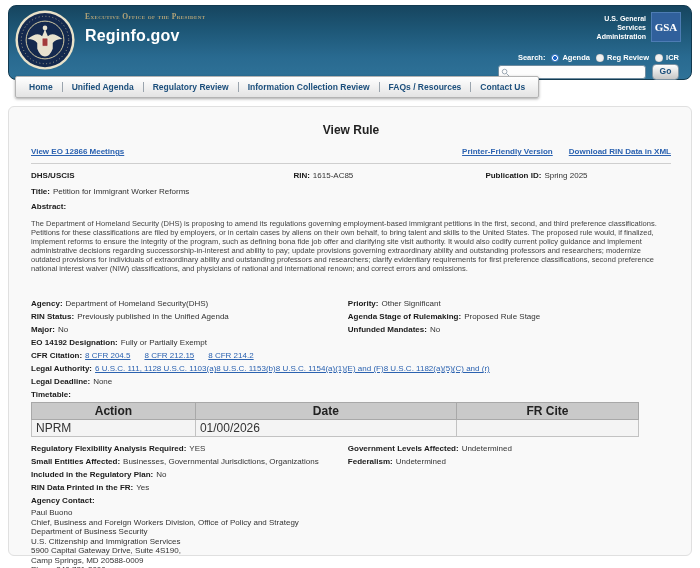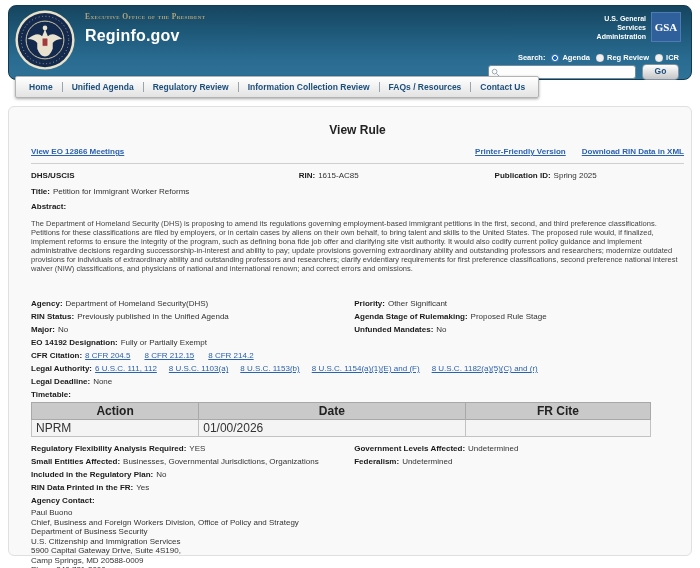--- a/index.html
+++ b/index.html
@@ -35,57 +35,57 @@
                    color:#fff; font-size:7.5px; font-weight:bold; }
   .radio-opt { display:flex; align-items:center; gap:3px; cursor:pointer; }
   .radio { width:8px; height:8px; border-radius:50%; background:#f2f2f2; box-shadow:inset 0 0 1px #555; }
   .radio.selected { background:radial-gradient(circle,#1c64c8 0 1.8px,#fff 2.2px 2.8px,#3d87d8 3px); }
 
   .search-bar { position:absolute; right:12px; top:58px; display:flex; align-items:center; gap:6px; }
   .search-input-wrap { position:relative; }
   .search-input { width:148px; height:14px; border:1px solid #6f8ca0; border-radius:3px;
                   background:#fdfdfd; padding:0 3px 0 15px; font-size:8px; }
   .mag { position:absolute; left:3px; top:2.5px; width:9px; height:9px; }
-  .go { width:37px; height:16px; border:1px solid #7e93a3; border-radius:4px;
+  .go { width:27px; height:16px; border:1px solid #7e93a3; border-radius:4px;
         background:linear-gradient(#fefefe,#c6c6c6); color:#1c4f7c; font-weight:bold;
         font-size:8.5px; line-height:13px; text-align:center; cursor:pointer;
         font-family:"Liberation Sans", sans-serif; }
 
   
   .nav { position:absolute; left:15px; top:76px; height:22px; display:inline-flex; align-items:center;
          padding:0 4px; background:linear-gradient(#ffffff,#e3e3e3); border:1px solid #b3b3b3;
          border-radius:2px; box-shadow:0 1px 3px rgba(0,0,0,.35); }
   .nav-item { padding:0 9px; font-size:8.5px; font-weight:bold; color:#1c4f7c; cursor:pointer; white-space:nowrap; }
   .nav-item + .nav-item { border-left:1px solid #9aa4ad; }
 
   
   .card { position:absolute; left:8px; right:8px; top:106px; bottom:12px;
           background:#f9f9f9; border:1px solid #e0e0e0; border-radius:6px;
-          padding:14px 7px 10px 22px; }
+          padding:14px 20px 10px 22px; }
 
   .h1 { text-align:center; font-size:12px; font-weight:bold; color:#222; margin:2px 0 10px; }
 
   .links-row { display:flex; justify-content:space-between; align-items:flex-start; }
   .links-right { display:flex; gap:16px; }
   .lnk { color:#2b62b0; text-decoration:underline; cursor:pointer; }
   .lnk.b { font-weight:bold; }
 
   .hr { border-top:1px solid #cfcfcf; margin:7px 0 7px; }
 
   .id-row { display:grid; grid-template-columns:41% 30% 29%; margin-bottom:7px; }
   .lbl { font-weight:bold; color:#1a1a1a; margin-right:3px; }
   .field { margin-bottom:5px; line-height:10px; }
 
   .abstract { font-size:7.5px; line-height:9px; color:#444; margin:7px 0 26px; text-align:left; }
 
   .grid { display:grid; grid-template-columns:49.5% 50.5%; row-gap:4px; margin-bottom:3px; }
   .cell { line-height:9px; }
   .span2 { grid-column:1 / -1; }
   .linkset .lnk { margin-right:14px; font-size:8px; }
-  .linkset2 .lnk { margin-right:12px; font-size:8px;text-align:center; }
+  .linkset2 .lnk { font-size:8px;text-align:center; }
 
   table.tt { width:95%; border-collapse:collapse; margin:2px 0 7px; font-size:12px; }
   table.tt th { background:#c9c9c9; border:1px solid #a8a8a8; font-weight:bold; color:#222;
                 text-align:center; padding:1px 4px; height:11px; }
   table.tt td { background:#f4f4f4; border:1px solid #c2c2c2; padding:1px 4px; height:11px; text-align:left; }
   table.tt col.c1 { width:27%; } table.tt col.c2 { width:43%; } table.tt col.c3 { width:30%; }
 
   .contact-lines { line-height:9.5px; color:#333; }
 </style>
 </head>

